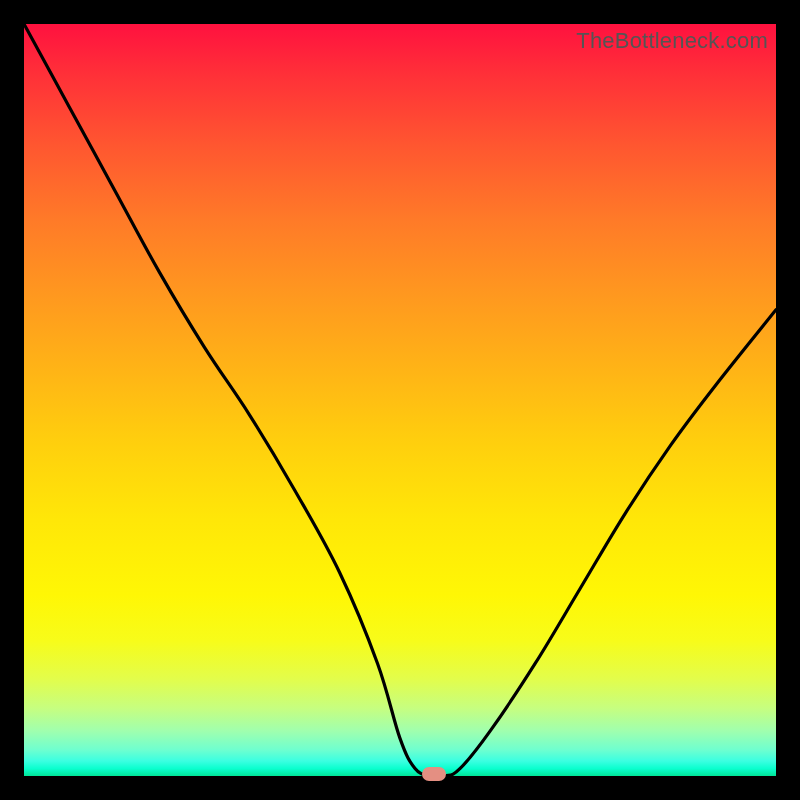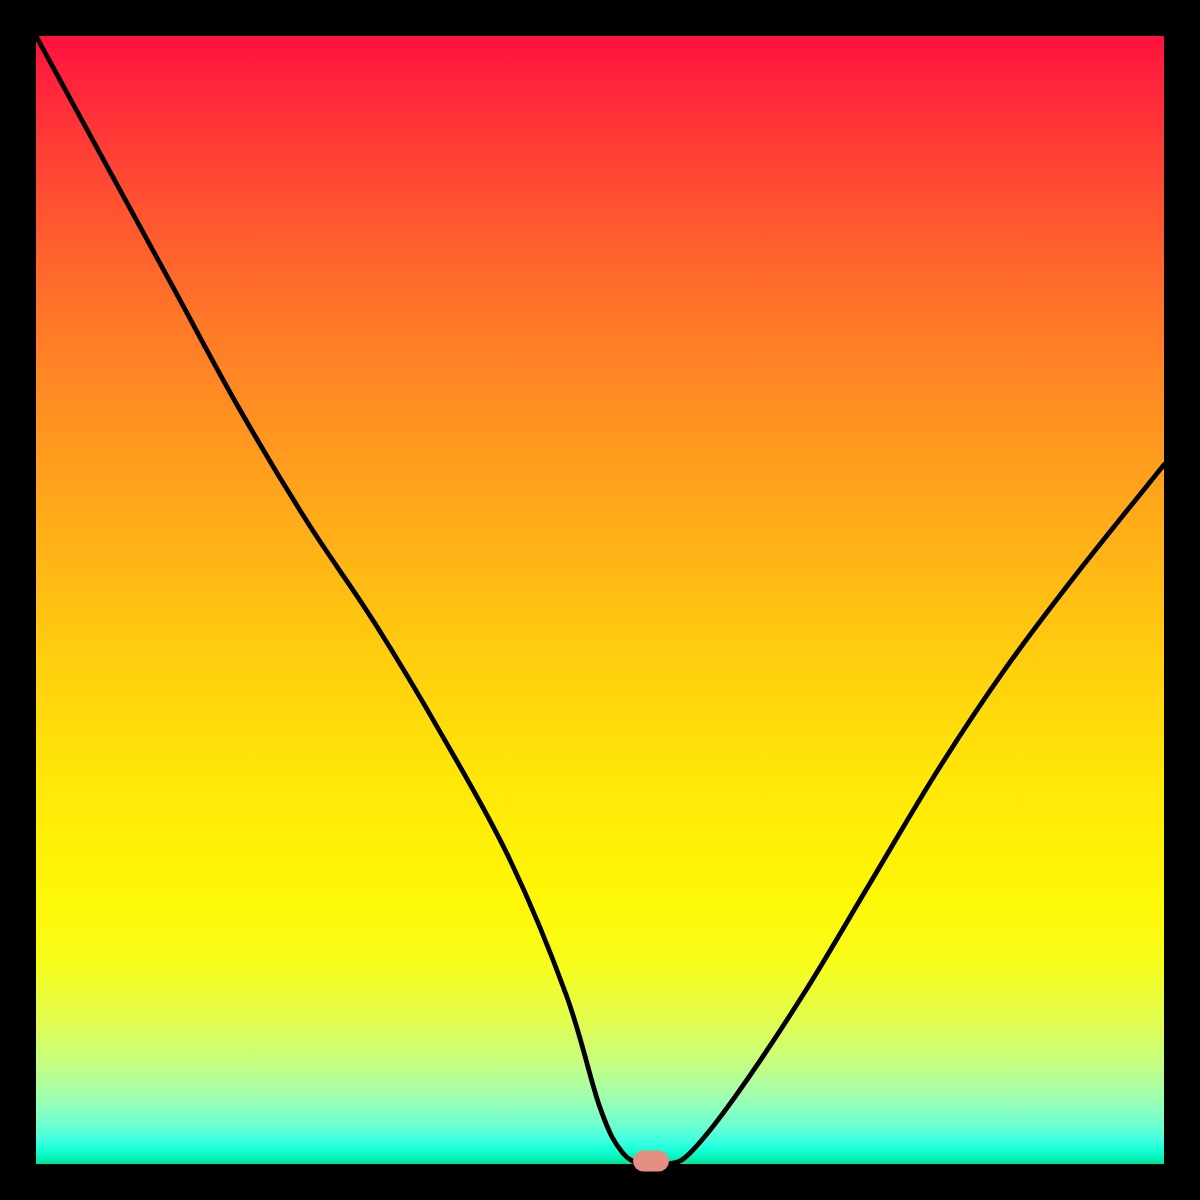--- a/index.html
+++ b/index.html
@@ -62,20 +62,21 @@
     transform: translate(-50%, -50%);
   }
 </style>
 </head>
 <body>
 
 <div class="frame">
 
   <div class="plot-area">
 
+    <div class="watermark">TheBottleneck.com</div>
 
     <svg class="curve" viewBox="0 0 752 752" preserveAspectRatio="none">
       <path id="curve-path" fill="none" stroke="#000" stroke-width="3.2" stroke-linecap="round" stroke-linejoin="round" d="M 0 0 C 8.121599999999999 14.889600000000005, 28.8768 52.94080000000004, 45.12 82.72000000000003 C 61.36319999999999 112.49920000000002, 73.99680000000001 135.66079999999994, 90.24 165.43999999999994 C 106.48319999999998 195.21919999999994, 119.11679999999998 219.73439999999997, 135.35999999999999 248.15999999999997 C 151.6032 276.5856, 164.2368 297.6416, 180.48 323.36 C 196.7232 349.07840000000004, 209.3568 365.32160000000005, 225.6 391.04 C 241.8432 416.7584, 254.47679999999997 437.8144, 270.71999999999997 466.24 C 286.9632 494.66560000000004, 300.95039999999995 517.8272000000001, 315.84 548.96 C 330.7296 580.0928, 342.6112 609.4208000000001, 353.44 639.2 C 364.2688 668.9792, 369.23199999999997 695.4496, 376 714.4 C 382.76800000000003 733.3503999999999, 385.6256 737.712, 391.04 744.48 C 396.4544 751.248, 400.66560000000004 750.6464, 406.08000000000004 752 C 411.49440000000004 753.3536, 415.70560000000006 753.3536, 421.12000000000006 752 C 426.53440000000006 750.6464, 428.03839999999997 752.6016, 436.15999999999997 744.48 C 444.28159999999997 736.3584000000001, 452.704 725.8303999999999, 466.24 706.88 C 479.776 687.9296, 495.1168 664.9184, 511.36 639.2 C 527.6032 613.4816000000001, 540.2368 591.072, 556.48 564 C 572.7232 536.928, 585.3568 514.5184, 601.6 488.8 C 617.8432 463.08160000000004, 630.4768 444.13120000000004, 646.72 421.12 C 662.9632 398.1088, 672.8896000000001 385.3248, 691.84 360.96 C 710.7904 336.5952, 741.1712 299.296, 752 285.76"></path>
     </svg>
 
     <div id="marker" class="marker" style="left: 409.84px; top: 749.744px;"></div>
 
   </div>
 
 </div>

